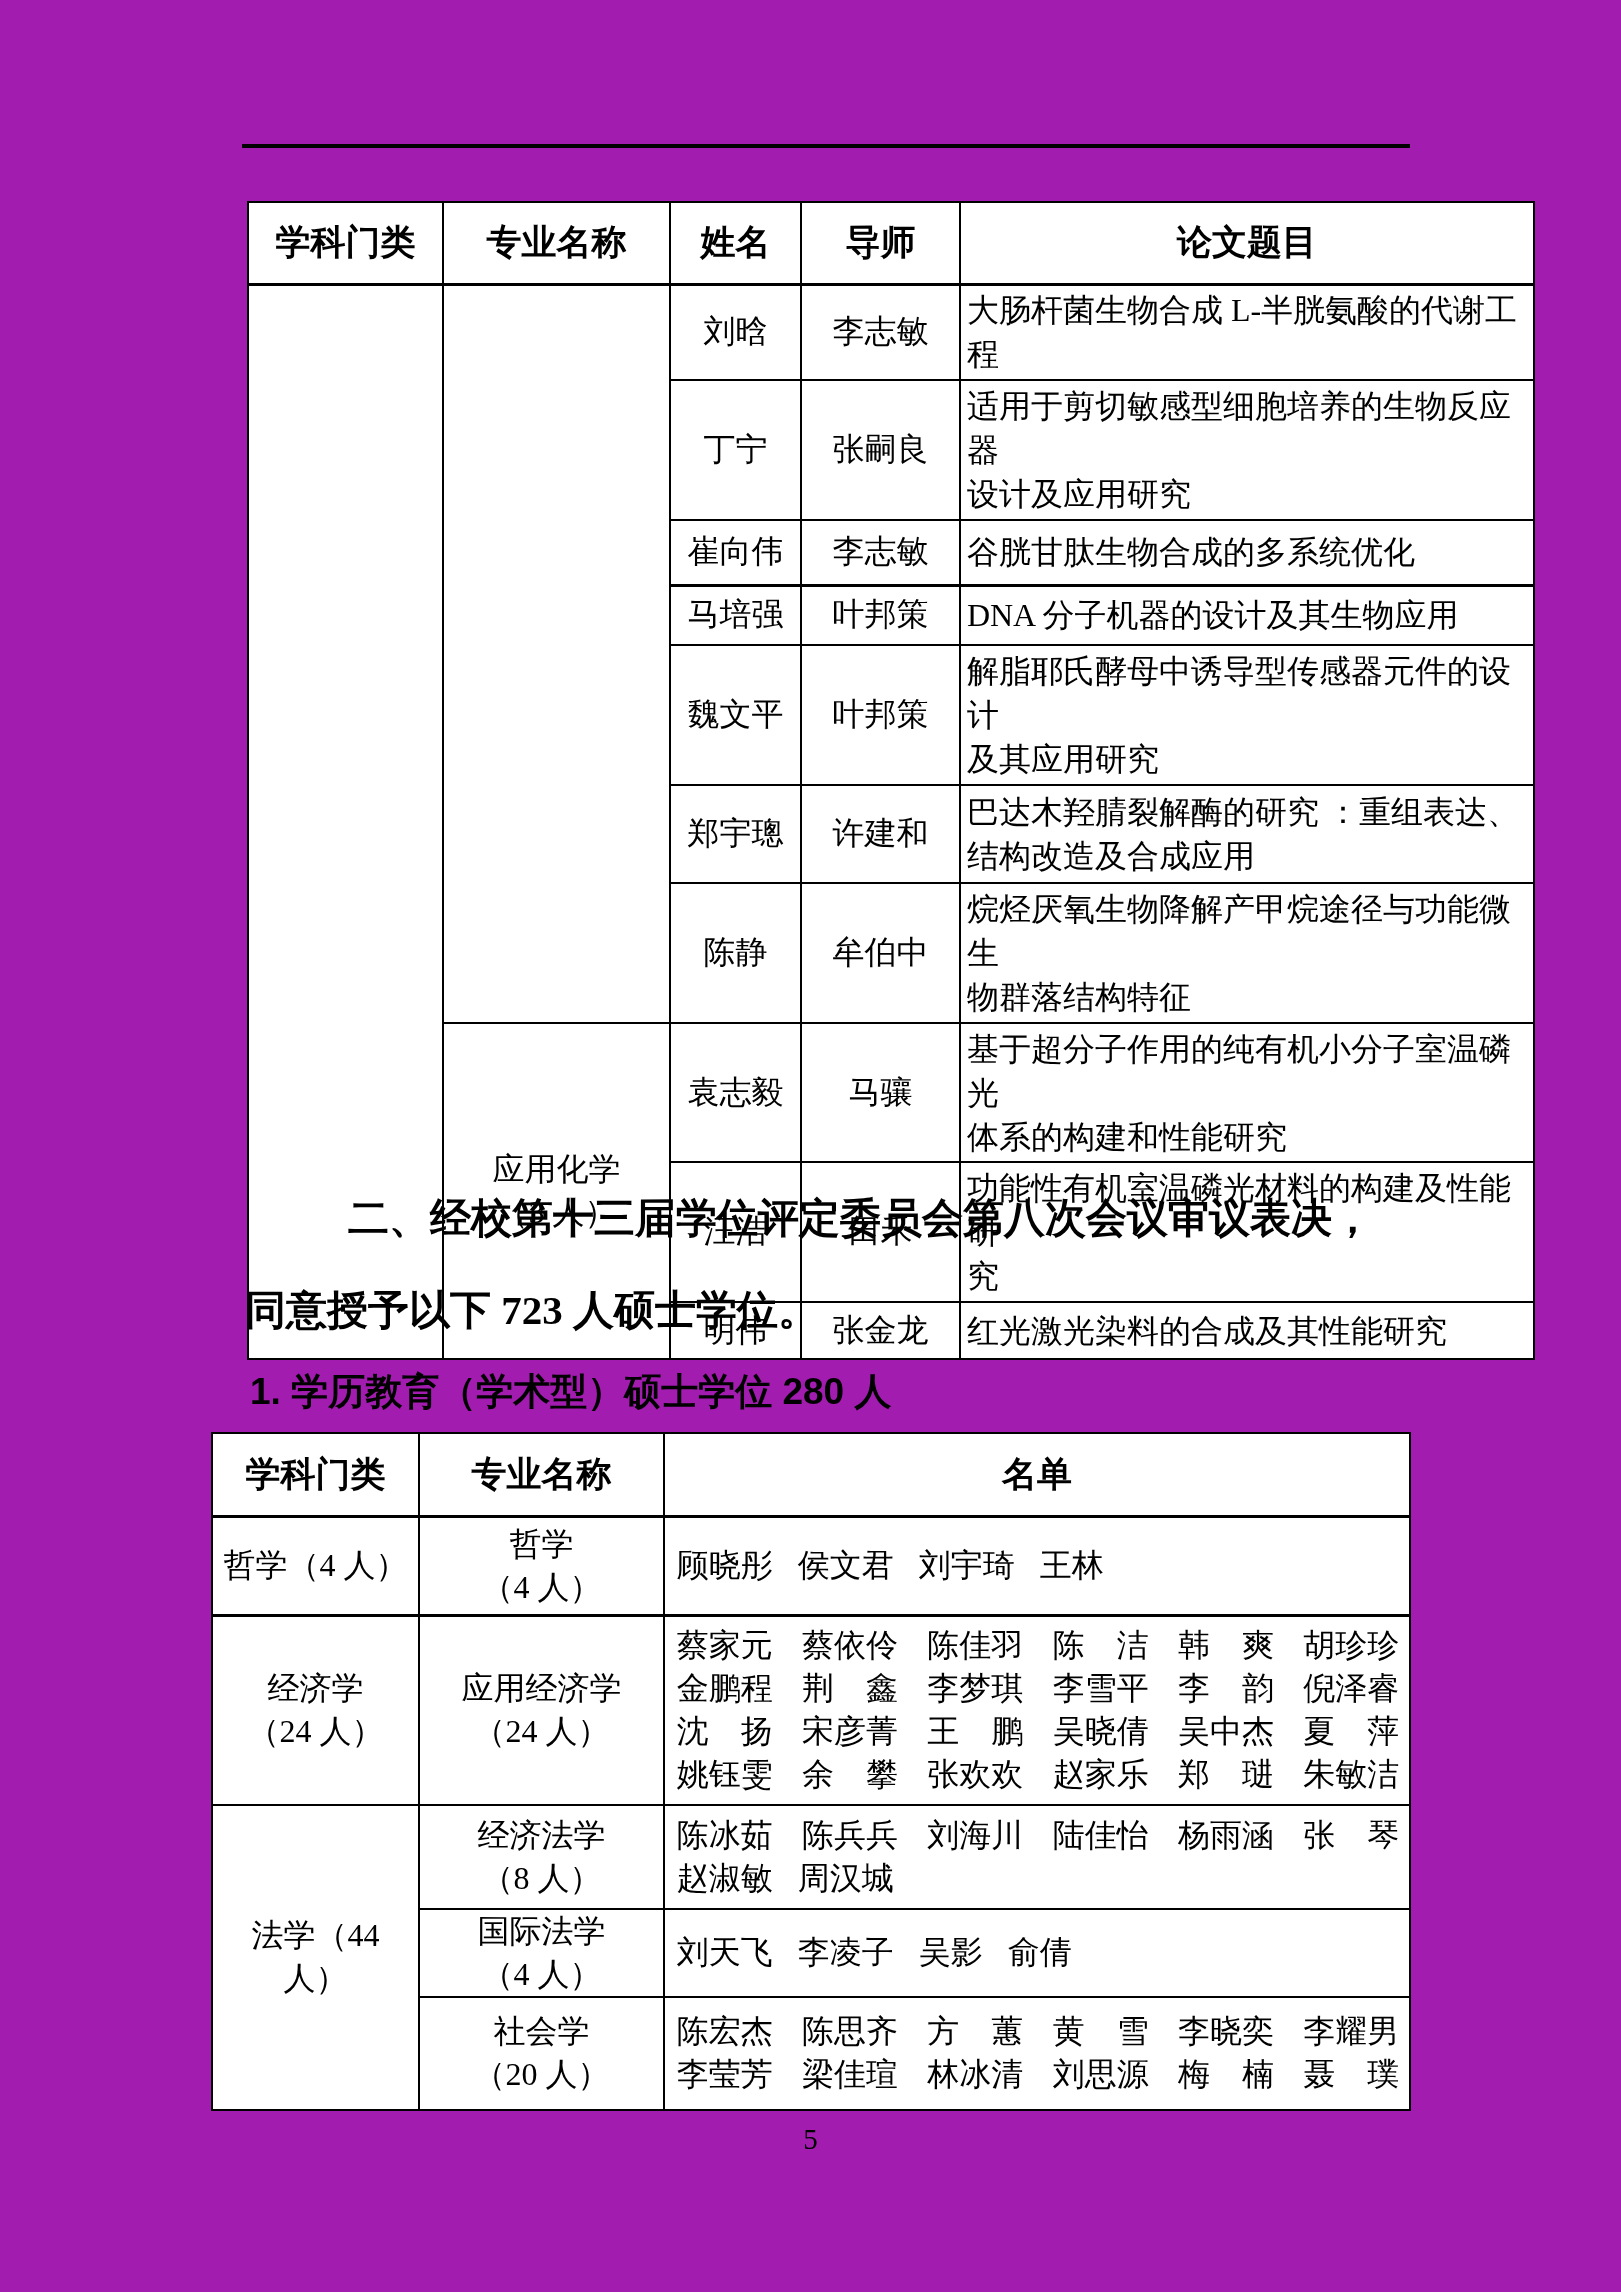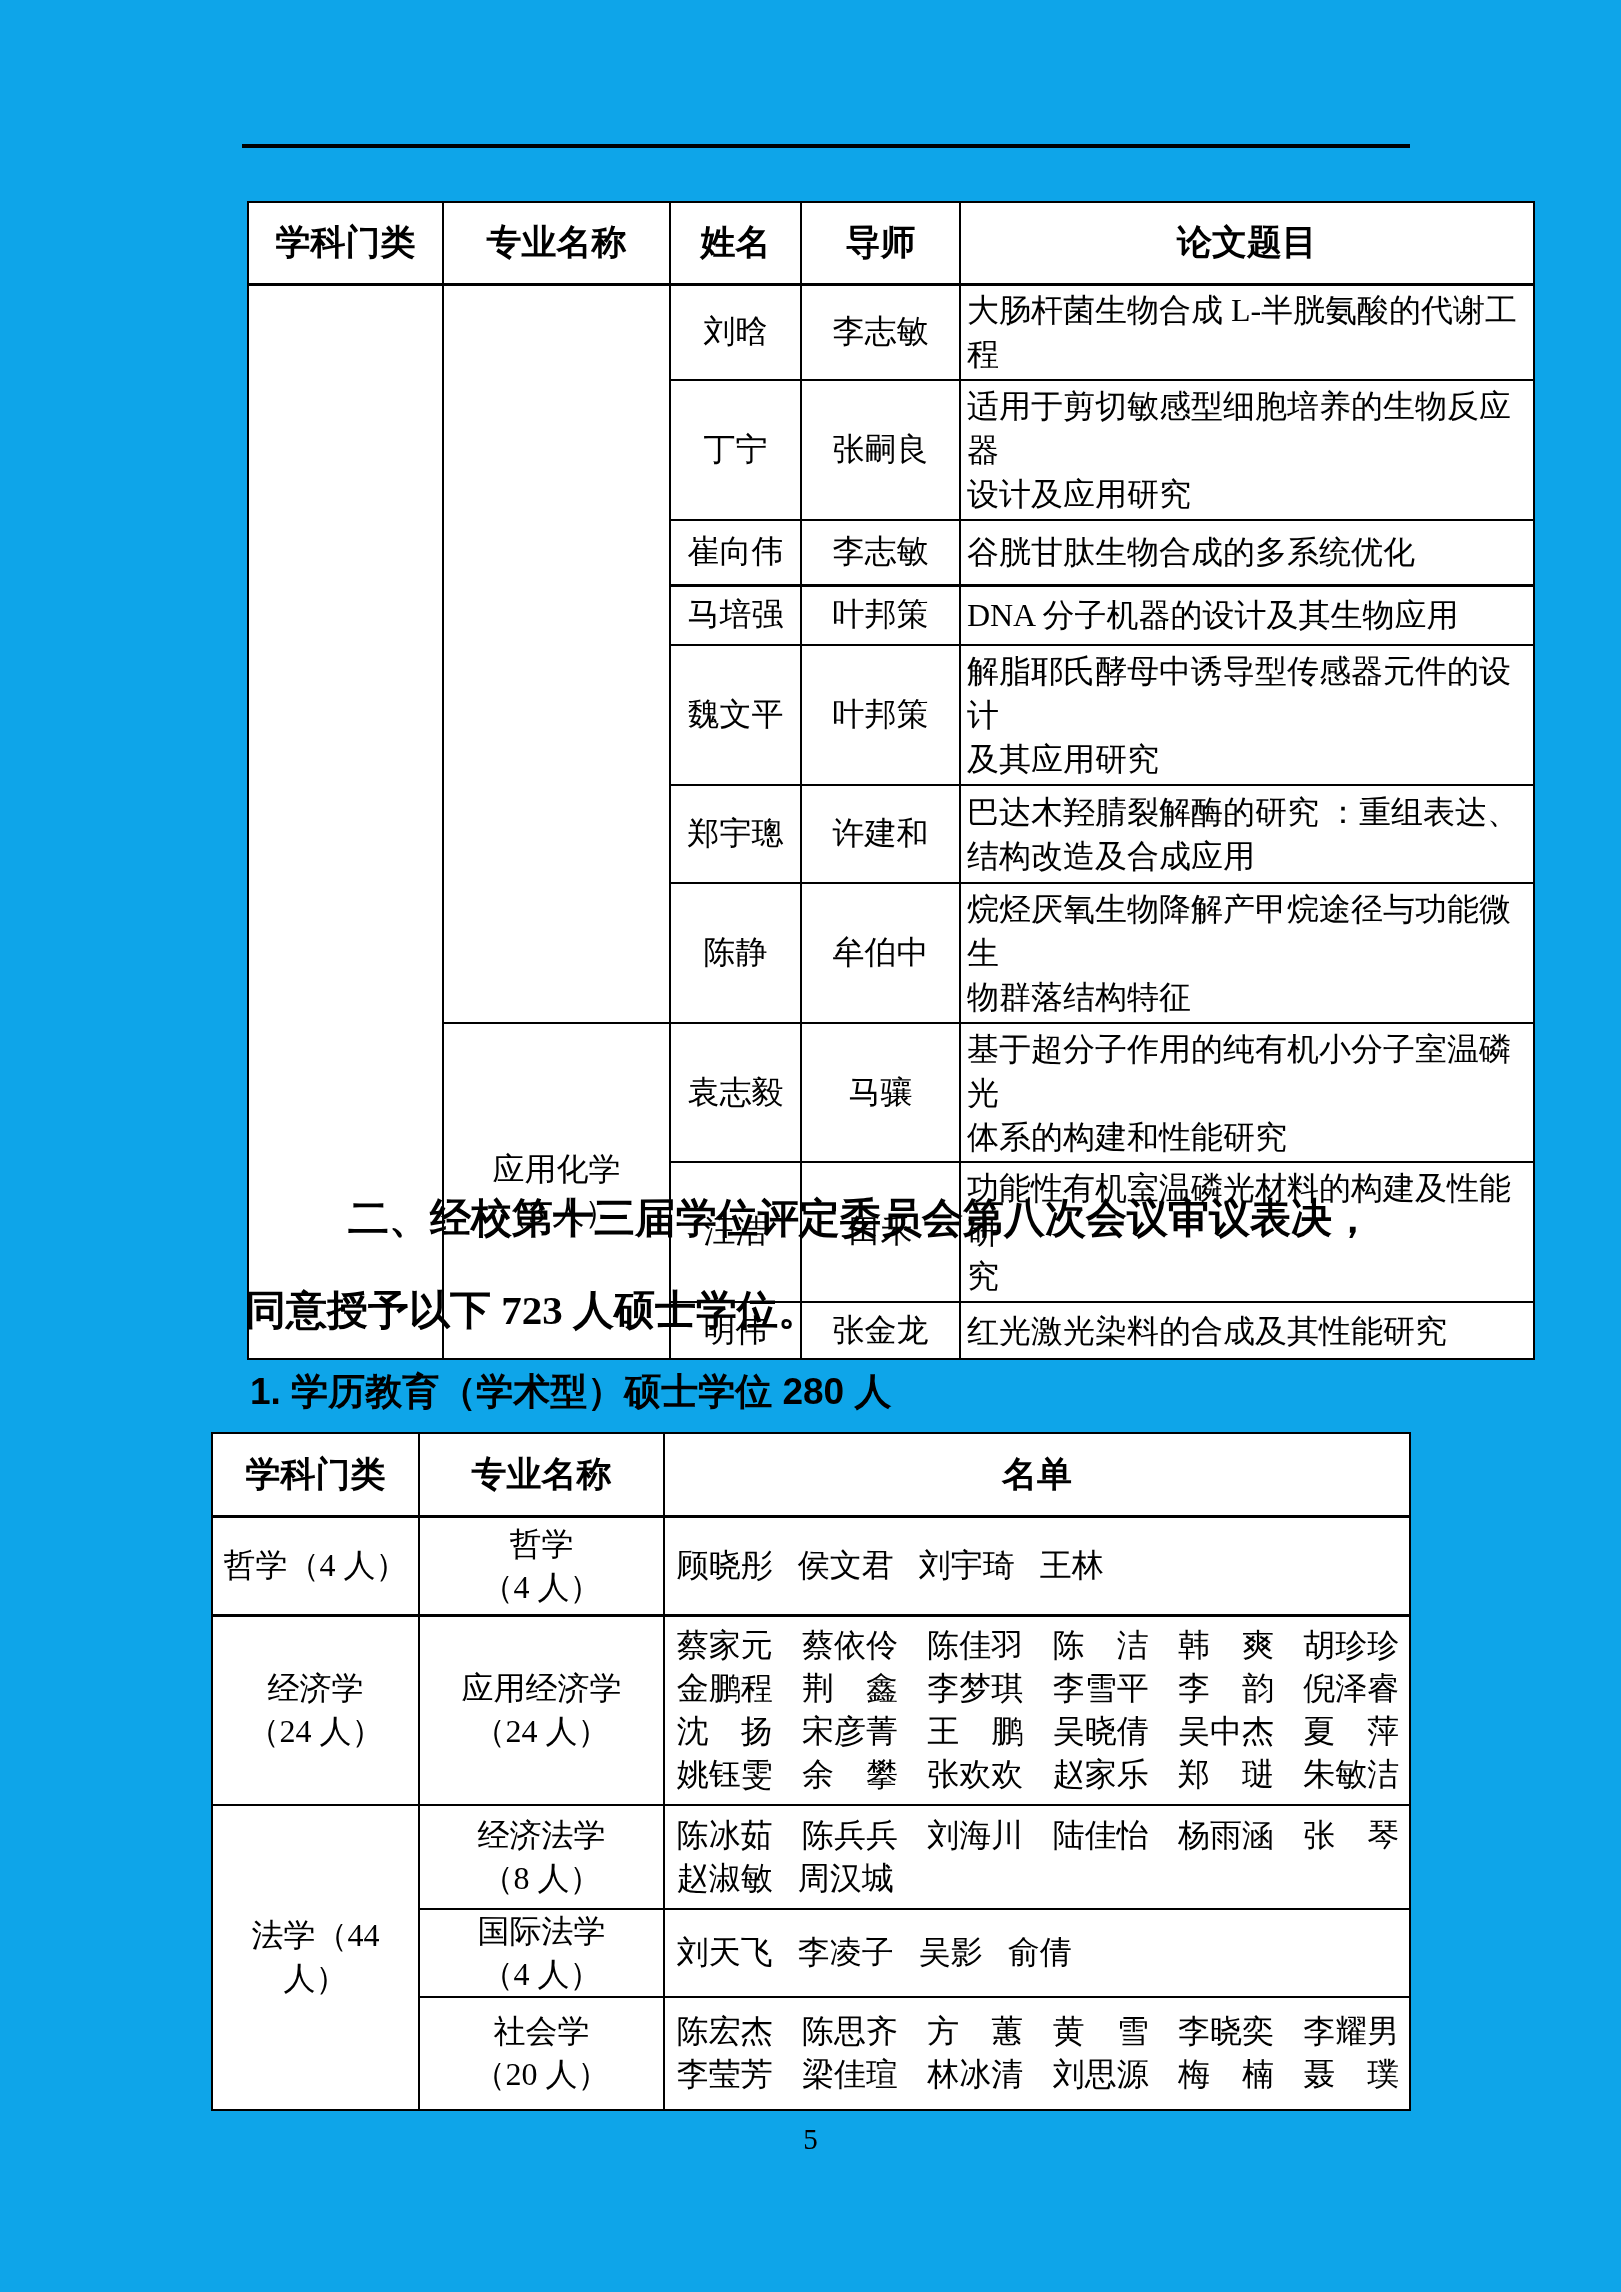--- a/index.html
+++ b/index.html
@@ -1,19 +1,19 @@
 <!DOCTYPE html>
 <html><head>
 <meta charset="utf-8">
 <style>
   html,body{margin:0;padding:0;background:#ffffff;}
   .page{
     position:relative;
     width:1621px;height:2293px;
-    background:#0ea5e9;
+    background:#a21caf;
     color:#000000;
     font-family:"Liberation Serif",serif;
     overflow:hidden;
   }
   .rule{position:absolute;left:242px;top:144px;width:1168px;height:3.9px;background:#000000;}
 
   table{border-collapse:collapse;table-layout:fixed;position:absolute;border:2.9px solid #000000;background:#ffffff;}
   #table1{left:247px;top:201px;}
   #table2{left:211px;top:1432px;}
   th,td{border:2px solid #000000;padding:0;vertical-align:middle;color:#000000;}

